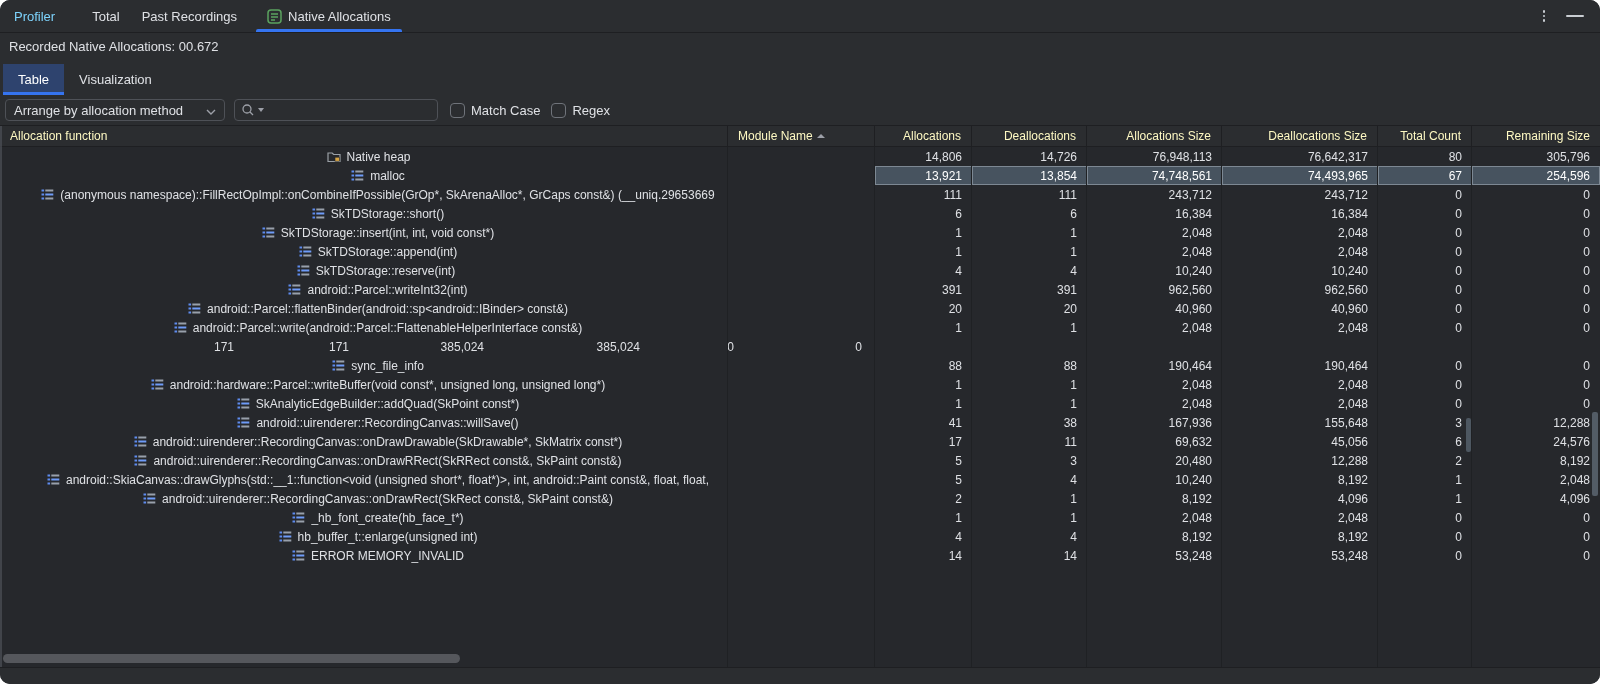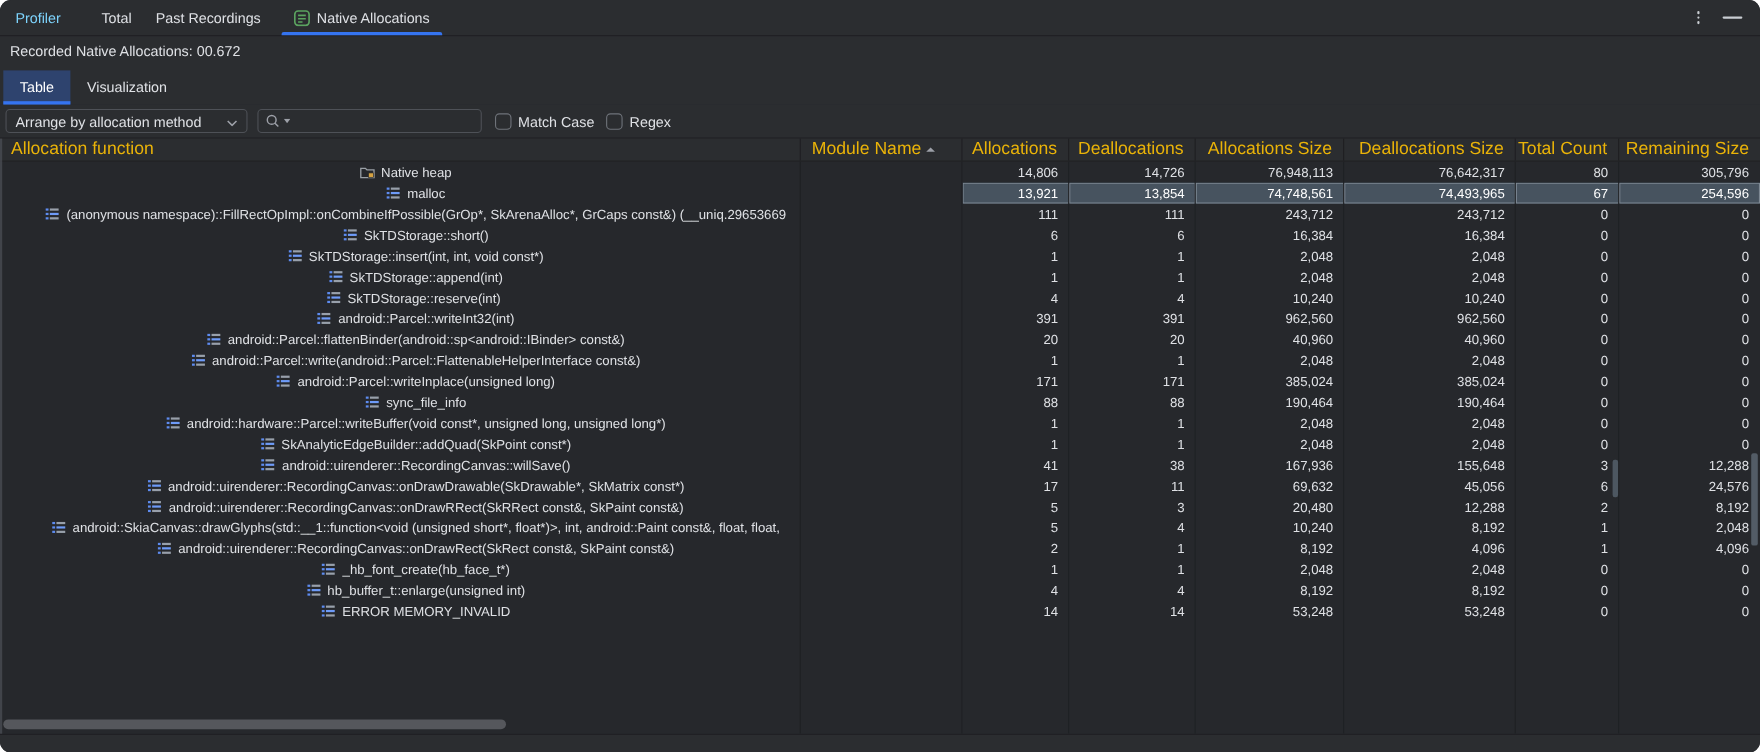--- a/index.html
+++ b/index.html
@@ -38,21 +38,21 @@
   .dropdown{width:220px;height:22px;border:1px solid var(--ctl-border,#4e5157);border-radius:4px;display:flex;align-items:center;padding:0 8px;gap:6px;background:var(--bg-panel,#2b2d30);}
   .dropdown .lbl{flex:1;white-space:nowrap;overflow:hidden;}
   .searchbox{width:204px;height:22px;margin-left:9px;border:1px solid var(--ctl-border,#4e5157);border-radius:4px;display:flex;align-items:center;padding:0 6px;gap:3px;background:var(--bg-panel,#2b2d30);}
   .searchbox input{flex:1;background:transparent;border:none;outline:none;color:#dfe1e5;font-size:13px;font-family:inherit;min-width:0;}
   .cbgroup{display:flex;align-items:center;gap:6px;margin-left:12px;}
   .cbgroup + .cbgroup{margin-left:11px;}
   .cbbox{width:15px;height:15px;border:1px solid #6f737a;border-radius:4px;background:transparent;display:inline-block;}
   
   .tablewrap{flex:1;position:relative;display:flex;flex-direction:column;min-height:0;}
   .tablewrap::before{content:"";position:absolute;left:0;top:0;bottom:0;width:2px;background:#4b4e54;opacity:.75;z-index:5;}
-  .thead{height:21px;flex:0 0 21px;background:var(--bg-panel,#2b2d30);border-bottom:1px solid var(--border,#1e1f22);display:flex;font-size:16px;color:#eab308;}
+  .thead{height:21px;flex:0 0 21px;background:var(--bg-panel,#2b2d30);border-bottom:1px solid var(--border,#1e1f22);display:flex;font-size:12px;color:#fef9c3;}
   .th{display:flex;align-items:center;padding:0 10px;white-space:nowrap;overflow:hidden;border-right:1px solid var(--border,#1e1f22);flex:0 0 auto;gap:4px;}
   .th:last-child{border-right:none;}
   .th.right{justify-content:flex-end;}
   .sortarrow{width:0;height:0;border-left:4px solid transparent;border-right:4px solid transparent;border-bottom:4px solid #9da0a8;display:inline-block;margin-top:-1px;}
   .tbody{position:relative;flex:1;overflow:hidden;background:var(--bg-body,#26282c);}
   .tr{display:flex;height:19px;align-items:stretch;font-size:12px;}
   .td{flex:0 0 auto;display:flex;align-items:center;white-space:nowrap;overflow:hidden;}
   .td.fn{gap:5px;justify-content:center;}
   .td.num{justify-content:flex-end;padding-right:10px;font-variant-numeric:tabular-nums;}
   .td.num.hl{background:var(--hl-bg,#47535f);box-shadow:inset 0 0 0 1px var(--hl-border,#7d8893);color:#fff;}
@@ -527,33 +527,20 @@
             <span>2,048</span>
           </div>
           <div class="td num" style="width: 94px;">
             <span>0</span>
           </div>
           <div class="td num" style="width: 128px;">
             <span>0</span>
           </div>
         </div>
         <div class="tr">
-          <div class="td fn" style="width: 728px; padding-left: 28px;">
-            <span class="rowicon">
-              <svg width="13" height="13" viewBox="0 0 13 13">
-                <rect x="0.5" y="1.5" width="2.6" height="2" fill="#5e8cf0"></rect>
-                <rect x="4.3" y="1.5" width="8" height="2" fill="#98a0ab"></rect>
-                <rect x="0.5" y="5.5" width="2.6" height="2" fill="#5e8cf0"></rect>
-                <rect x="4.3" y="5.5" width="8" height="2" fill="#6e9bf8"></rect>
-                <rect x="0.5" y="9.5" width="2.6" height="2" fill="#5e8cf0"></rect>
-                <rect x="4.3" y="9.5" width="8" height="2" fill="#98a0ab"></rect>
-              </svg>
-            </span>
-            <span>android::Parcel::writeInplace(unsigned long)</span>
-          </div>
           <div class="td" style="width: 147px; padding-left: 10px;">
             <span></span>
           </div>
           <div class="td num" style="width: 97px;">
             <span>171</span>
           </div>
           <div class="td num" style="width: 115px;">
             <span>171</span>
           </div>
           <div class="td num" style="width: 135px;">

